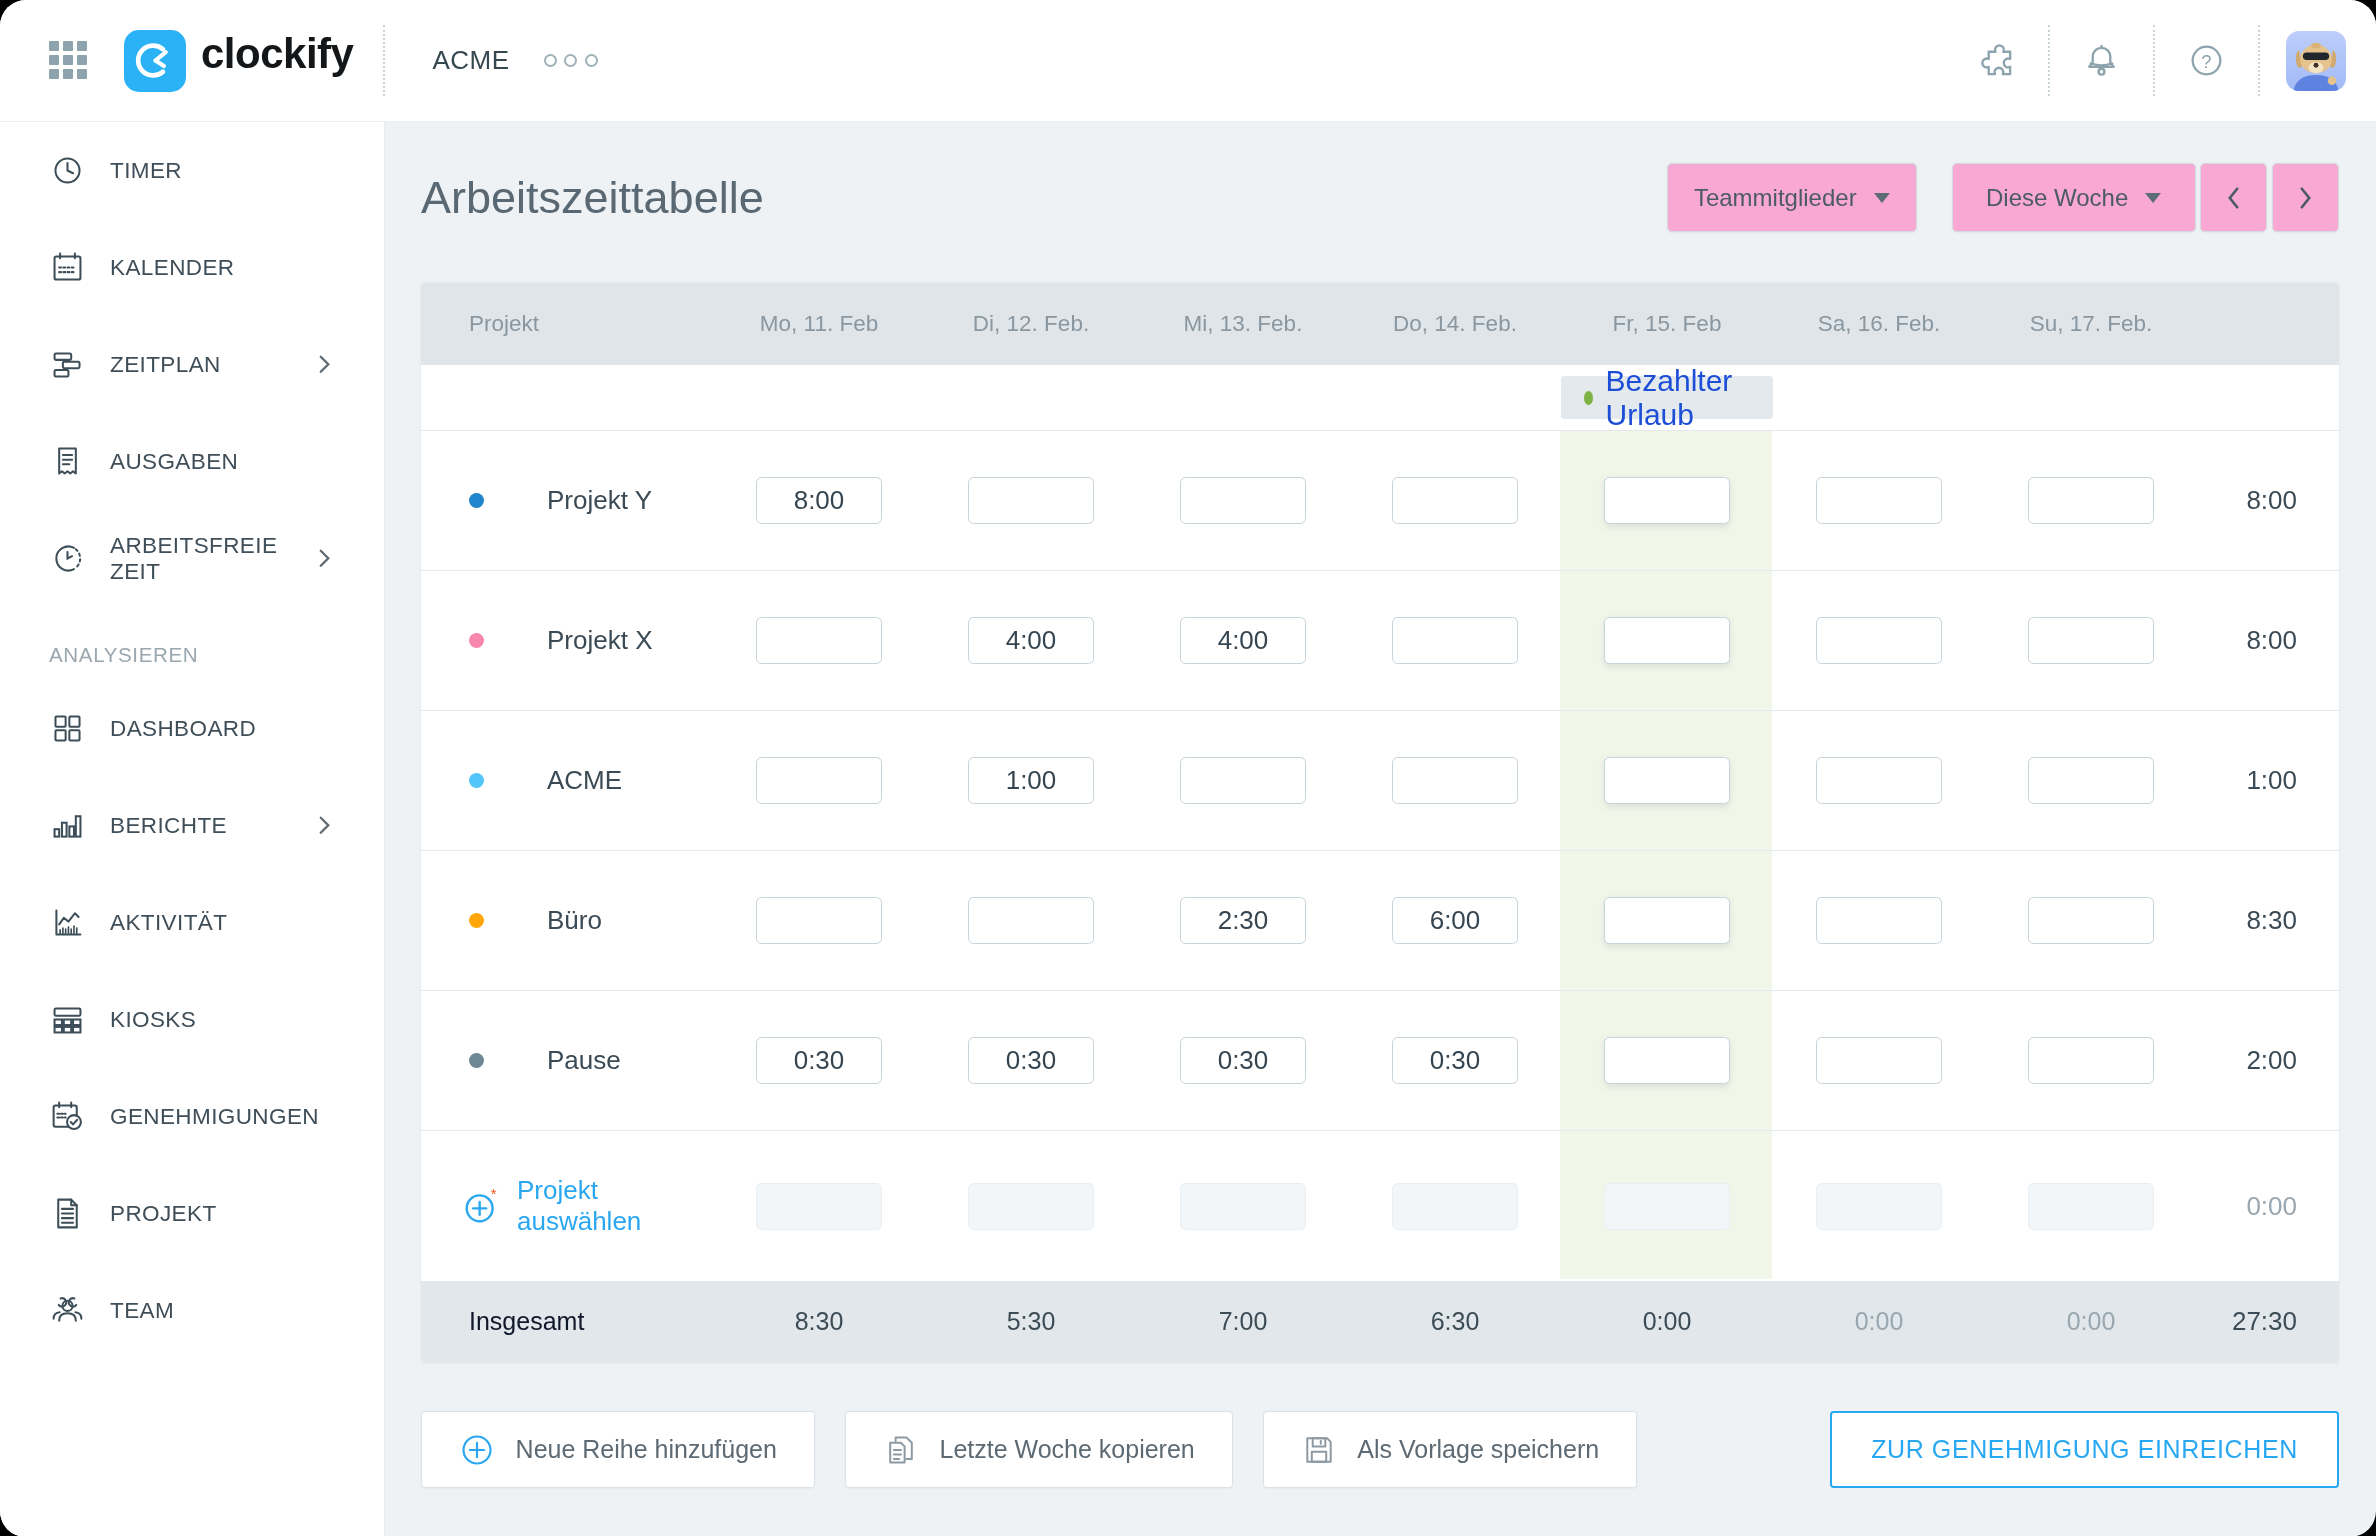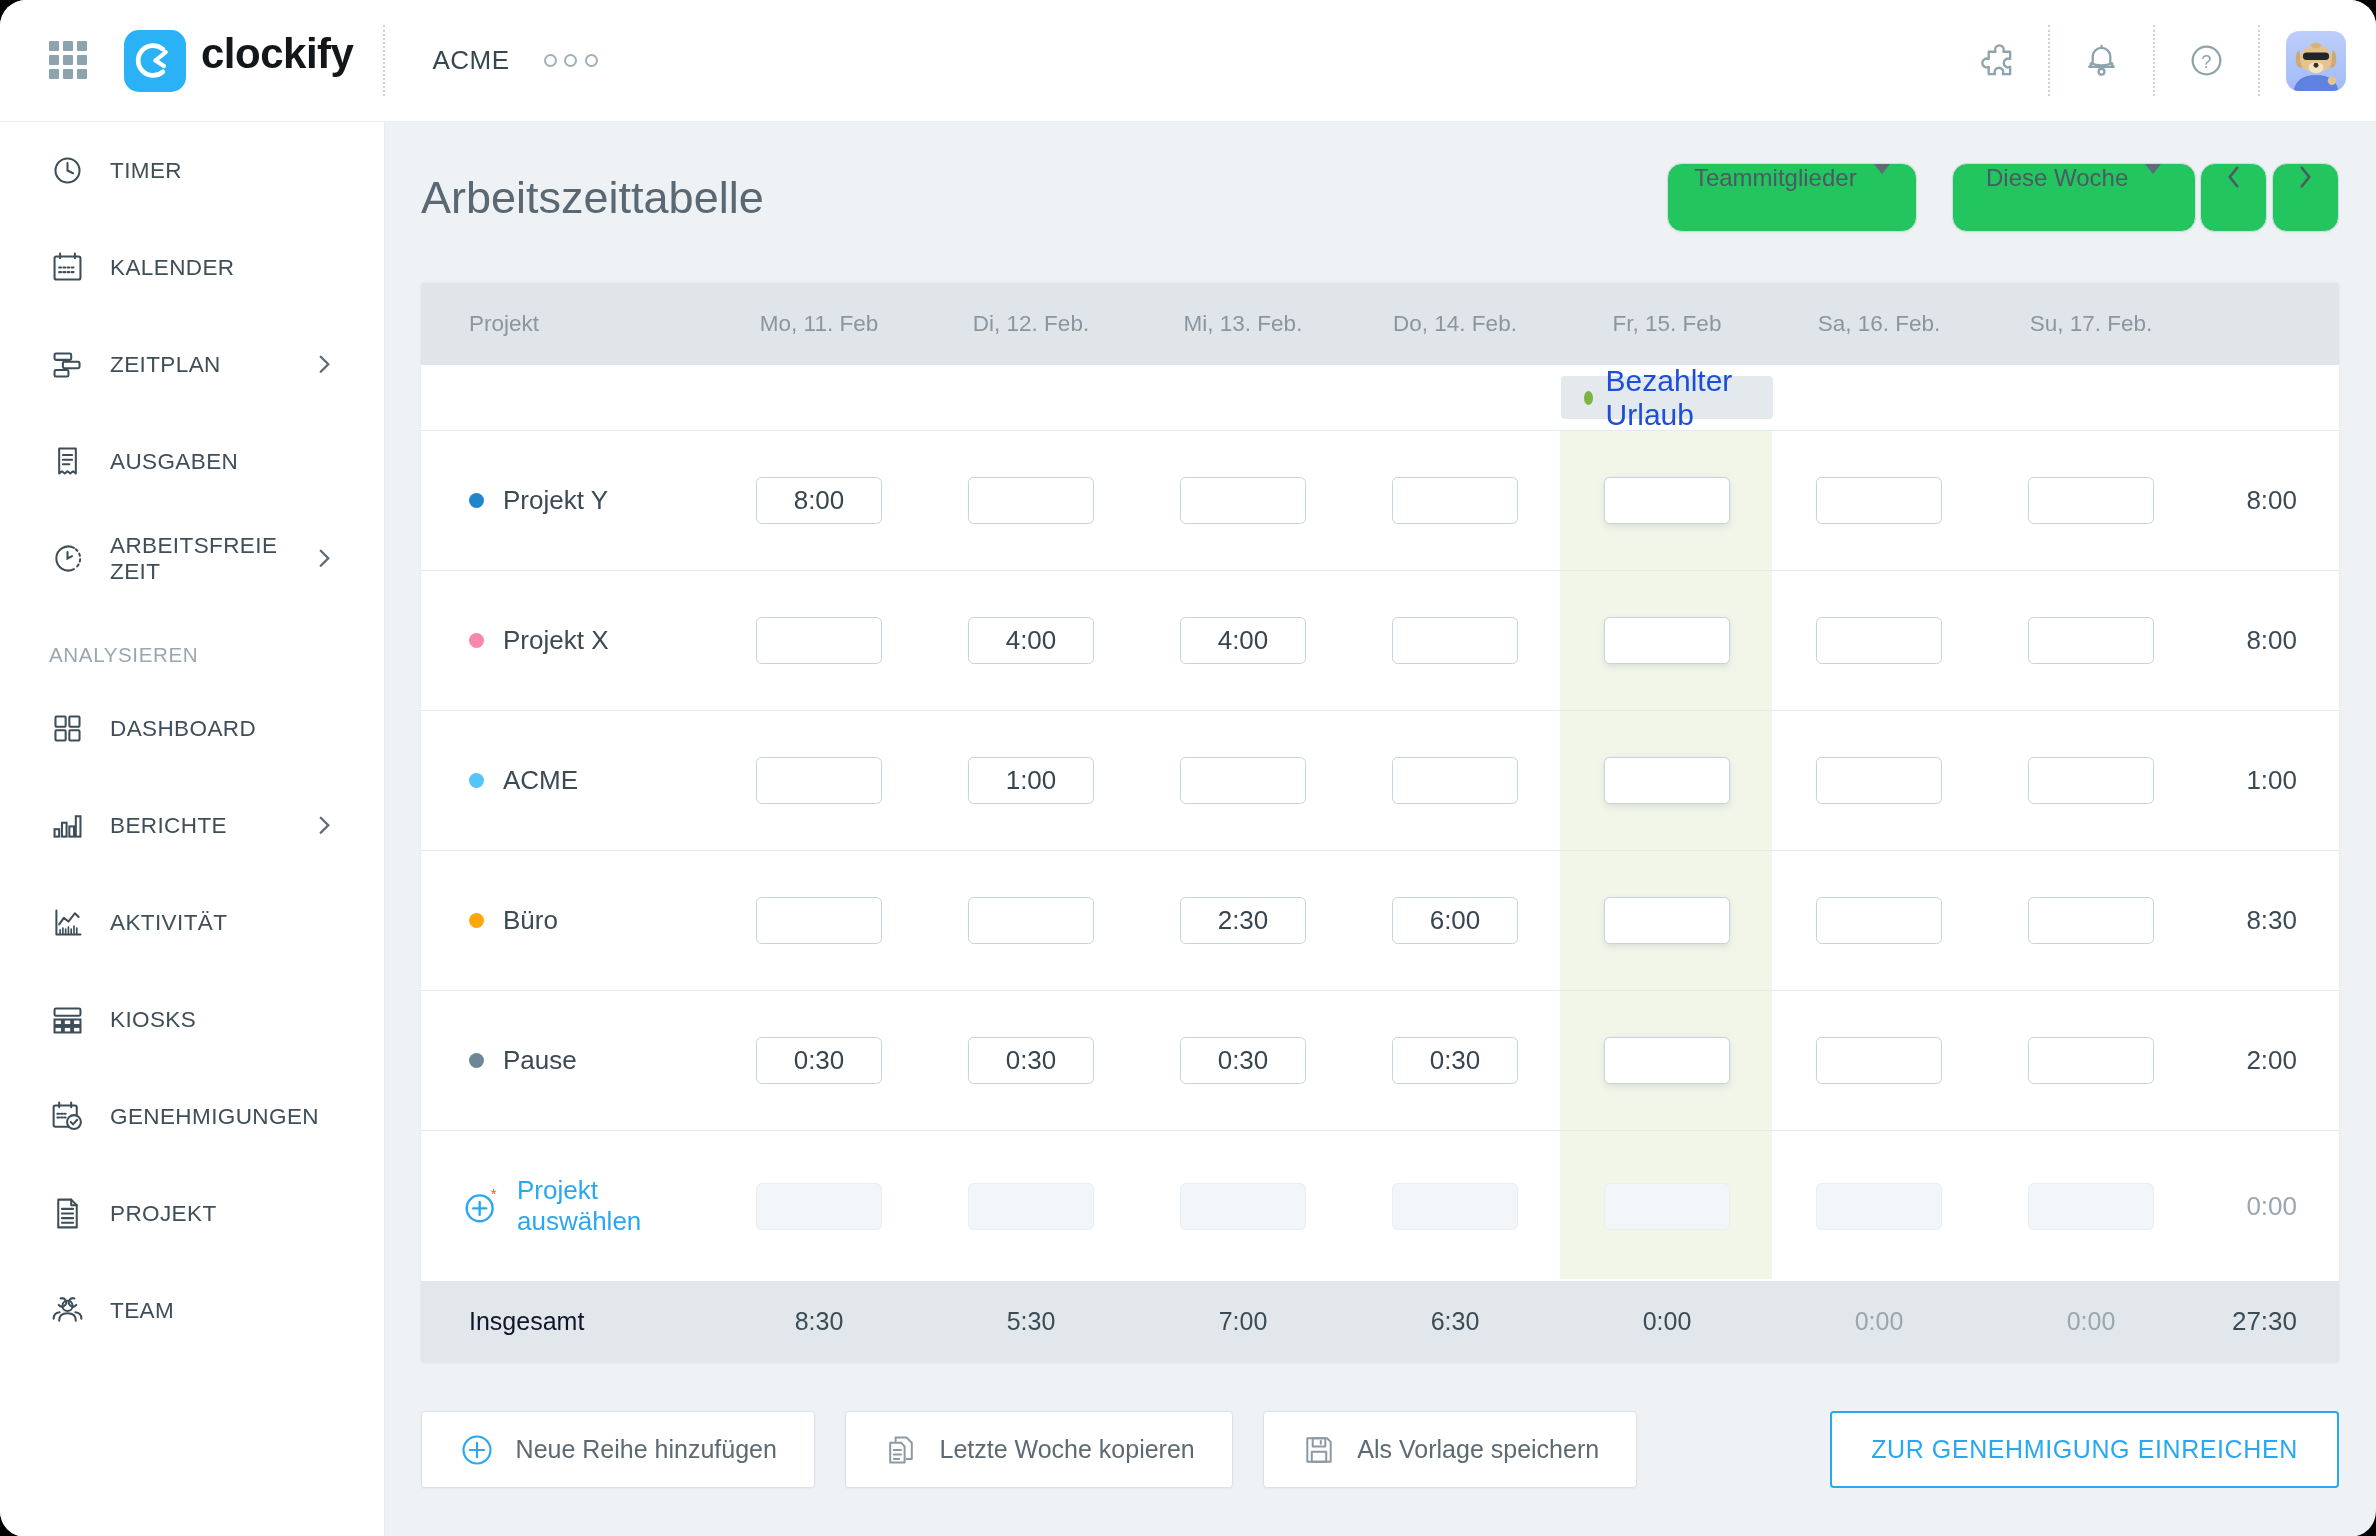--- a/index.html
+++ b/index.html
@@ -34,40 +34,40 @@
   .chev { margin-left:auto; margin-right:20.6px; }
   .chev-inline { margin-left:13px; margin-right:0; }
   .nav-heading { padding:36px 0 13px 49px; font-size:20.6px; letter-spacing:0.6px; color:#9aa7af; }
 
   .main { flex:1; padding:0 37px 0 37px; min-width:0; }
 
   
   .page-head { margin-top:40px; display:flex; align-items:center; height:71px; }
   .page-title { font-size:45px; color:#596872; font-weight:400; }
   .head-controls { margin-left:auto; display:flex; align-items:center; }
-  .btn-white { background:#22c55e; border:0.9px solid #d3dce1; border-radius:15px; height:69px; display:flex; justify-content:center; font-size:24px; color:#4c5a63; box-shadow:0 0.9px 2.8px rgba(40,60,70,.06); cursor:pointer; }
+  .btn-white { background:#f9a8d4; border:0.9px solid #d3dce1; border-radius:5px; height:69px; display:flex; align-items:center; justify-content:center; font-size:24px; color:#4c5a63; box-shadow:0 0.9px 2.8px rgba(40,60,70,.06); cursor:pointer; }
   .btn-team { padding:0 26px; }
   .caret { width:0; height:0; border-left:8.4px solid transparent; border-right:8.4px solid transparent; border-top:10.3px solid #5d6b74; margin-left:17px; }
   .week-group { display:flex; margin-left:35px; }
   .btn-week { width:244px; }
   .btn-nav { width:67px; margin-left:4.7px; font-size:32px; color:#4c5a63; }
 
   
   .table { position:relative; margin-top:50px; width:1918px; background:#fff; border-radius:2.8px; box-shadow:0 0.9px 2.8px rgba(40,60,70,.08); }
   .grid-row { display:grid; grid-template-columns:292px repeat(7,212px) 1fr; align-items:center; position:relative; z-index:1; }
   .t-head { height:82px; background:#dfe5e9; border-radius:2.8px 2.8px 0 0; }
   .t-head .hcell { text-align:center; font-size:22.5px; color:#8a97a1; }
   .t-head .hcell.first { text-align:left; padding-left:48px; }
   .badge-row { height:66px; border-bottom:0.9px solid #e3e9ec; }
   .badge { grid-column:6; justify-self:center; display:inline-flex; align-items:center; height:43px; padding:0 22.5px; background:#e3e9ed; border-radius:3.7px; }
   .badge .bdot { width:14px; height:14px; border-radius:50%; margin-right:13px; }
   .badge .btxt { font-size:30px; color:#1d4ed8; }
   .green-col { position:absolute; left:1139px; top:148px; width:212px; height:848px; background:#f1f6e9; z-index:0; }
   .p-row { height:140px; border-bottom:0.9px solid #e3e9ec; }
-  .label-cell { display:flex; align-items:center; padding-left:48px; }
+  .label-cell { display:flex; align-items:center; padding-left:48px;gap:44px; }
   .dot { width:15px; height:15px; border-radius:50%; margin-right:19px; flex:0 0 auto; }
   .p-name { font-size:26px; color:#3b4a54; }
   .cell { display:flex; justify-content:center; }
   .time-input { width:126px; height:47px; border:1.4px solid #c7d3da; border-radius:5.6px; background:#fff; text-align:center; font-size:26px; color:#36454f; font-family:"Liberation Sans",sans-serif; outline:none; }
   .fri .time-input { box-shadow:0 2.8px 6.6px rgba(60,80,90,.12); }
   .time-input:disabled { background:#f3f6f8; border:0.9px solid #e9eef1; box-shadow:none; }
   .row-total { text-align:right; padding-right:42px; font-size:26px; color:#3b4a54; }
   .select-row { height:150px; }
   .select-cell { display:flex; align-items:center; padding-left:42px; cursor:pointer; }
   .plus-wrap { position:relative; width:37px; height:37px; }

